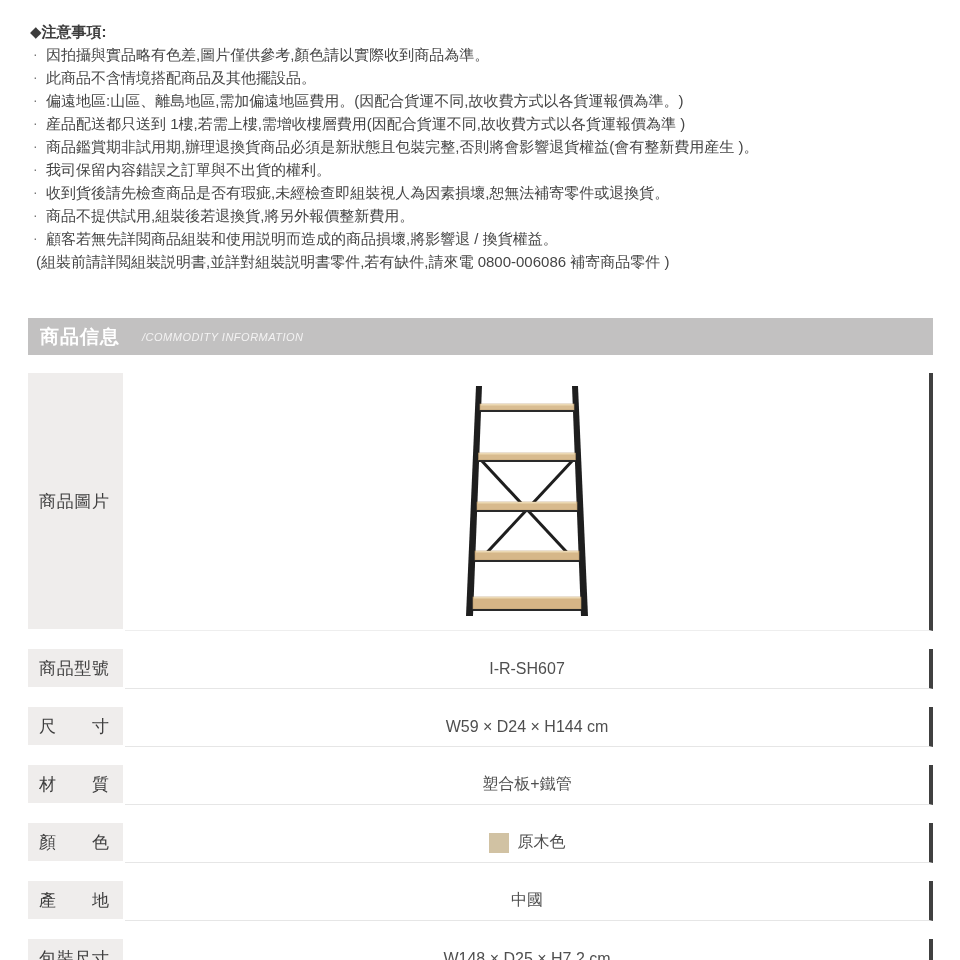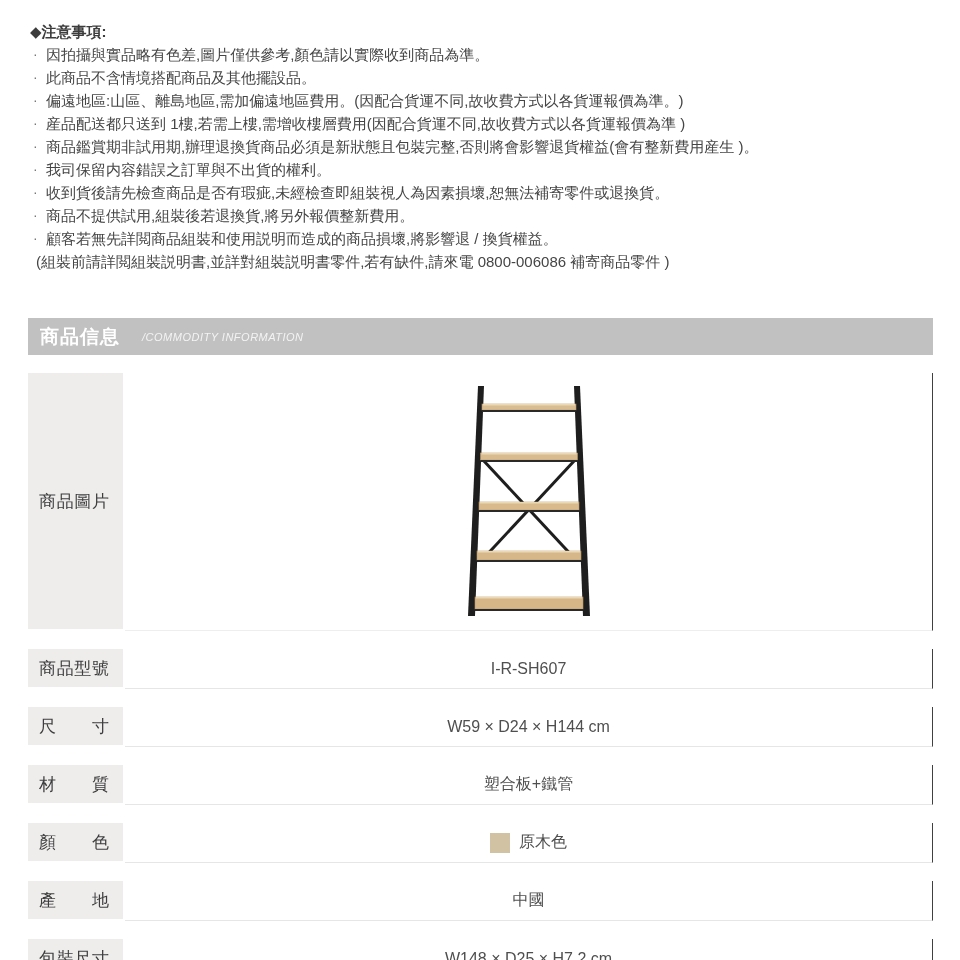--- a/index.html
+++ b/index.html
@@ -17,21 +17,21 @@
   .info-table{position:absolute;left:28px;top:318px;width:905px;}
   .info-header{height:37px;background:#c2c1c1;display:flex;align-items:center;padding-left:12px;box-sizing:border-box;}
   .info-header .zh{color:#ffffff;font-weight:bold;font-size:19px;letter-spacing:1px;text-align:center;}
   .info-header .en{color:#f4f3f3;font-size:11px;margin-left:22px;letter-spacing:0.5px;font-style:italic;}
 
   .row{display:flex;width:100%;margin-top:18px;}
   .label-cell{width:95px;min-width:95px;background:#efedec;border-bottom:2px solid #ffffff;
               display:flex;align-items:center;box-sizing:border-box;padding-left:11px;}
   .label-text{display:inline-block;width:70px;text-align:justify;text-align-last:justify;
               font-size:17px;color:#3d3d3d;}
-  .value-cell{flex:1;background:#ffffff;border-bottom:1px solid #e6e6e6;border-right:1px solid #404040;
+  .value-cell{flex:1;background:#ffffff;border-bottom:1px solid #e6e6e6;border-right:4px solid #404040;
               display:flex;align-items:center;justify-content:center;font-size:16px;color:#4f4f4f;
               box-sizing:border-box;margin-left:2px;}
   .row-data{height:40px;}
   .row-image{height:258px;}
   .row-image .value-cell{border-bottom:1px solid #eeeeee;}
 
   .swatch{display:inline-block;width:20px;height:20px;margin-right:9px;vertical-align:middle;}
   .assembly-value{color:#1d4ed8;}
 
   .shelf-svg{display:block;}

